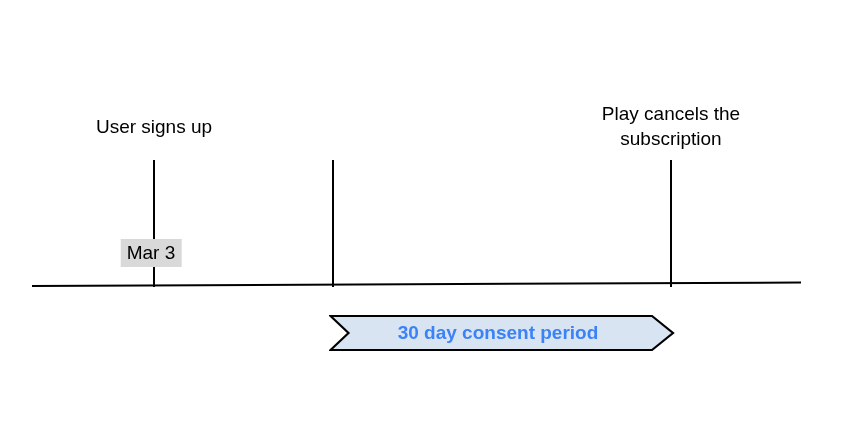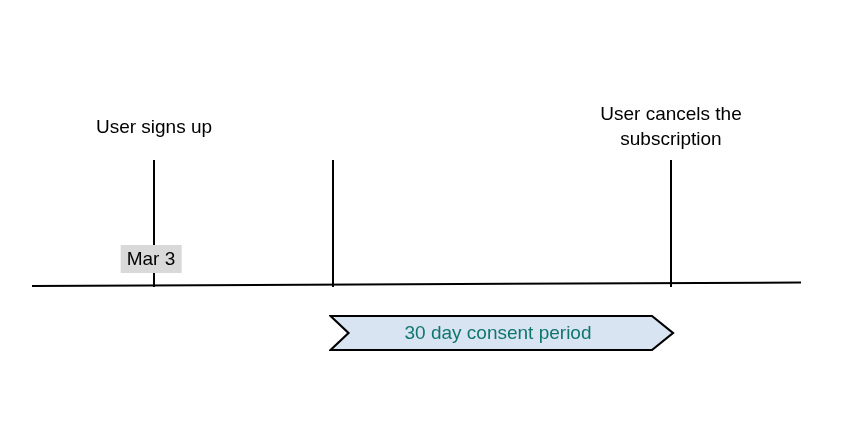--- a/index.html
+++ b/index.html
@@ -73,36 +73,37 @@
     left: 0;
     top: 0;
     width: 324px; 
     height: 37px;
     display: flex;
     align-items: center;
     justify-content: center;
     padding-left: 14px; 
     box-sizing: border-box;
     font-size: 19px;
-    color: #0f766e;
+    color: #3b82f6;
     white-space: nowrap;
+    font-weight: bold;
   }
 </style>
 </head>
 <body>
 
 <div class="canvas">
 
   <div class="event-label" style="left:154px; top:114px">User signs up</div>
   <div class="tick" style="left:154px"></div>
-  <div class="date-label" style="left:151px; top:245px">Mar 3</div>
+  <div class="date-label" style="left:151px; top:239px">Mar 3</div>
 
   <div class="tick" style="left:333px"></div>
 
-  <div class="event-label" style="left:671px; top:101px">User cancels the
+  <div class="event-label" style="left:671px; top:101px">Play cancels the
 subscription</div>
   <div class="tick" style="left:671px"></div>
 
   <div class="timeline-line"></div>
 
   <div class="banner">
     <svg width="346" height="38" viewBox="0 0 346 38">
       <polygon points="1.5,2 323,2 344,19 323,36 1.5,36 19.5,19" stroke="#000000" stroke-width="2.2" stroke-linejoin="miter" fill="#d8e4f1"></polygon>
     </svg>
     <span class="banner-text">30 day consent period</span>

